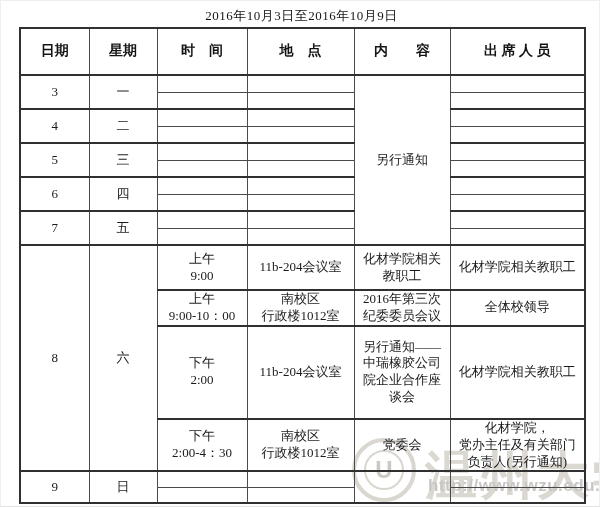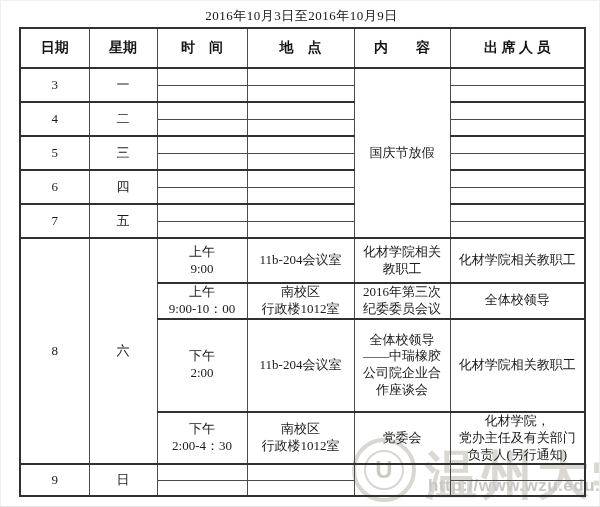--- a/index.html
+++ b/index.html
@@ -69,35 +69,35 @@
     <colgroup>
       <col style="width:69px">
         <col style="width:68px">
         <col style="width:90px">
       <col style="width:107px">
         <col style="width:96px">
         <col style="width:135px">
     </colgroup>
 
     <tbody>
-        <tr style="height:40px">
+        <tr style="height:47px">
       <th>日期</th>
       <th>星期</th>
       <th>时　间</th>
       <th>地　点</th>
       <th>内　　容</th>
       <th>出 席 人 员</th>
     </tr>
 
     <tr class="tb" style="height:17px">
       <td rowspan="2">3</td>
       <td rowspan="2">一</td>
       <td></td>
       <td></td>
-      <td rowspan="10">国庆节放假</td>
+      <td rowspan="10">另行通知</td>
       <td></td>
     </tr>
     <tr style="height:17px">
       <td></td>
       <td></td>
       <td></td>
     </tr>
 
     <tr class="tb" style="height:17px">
       <td rowspan="2">4</td>
@@ -167,21 +167,21 @@
       <td>南校区
 行政楼1012室</td>
       <td>2016年第三次纪委委员会议</td>
       <td>全体校领导</td>
     </tr>
 
     <tr class="tb" style="height:93px">
       <td>下午
 2:00</td>
       <td>11b-204会议室</td>
-      <td>全体校领导——中瑞橡胶公司院企业合作座谈会</td>
+      <td>另行通知——中瑞橡胶公司院企业合作座谈会</td>
       <td>化材学院相关教职工</td>
     </tr>
 
     <tr class="tb" style="height:45px">
       <td>下午
 2:00-4：30</td>
       <td>南校区
 行政楼1012室</td>
       <td>党委会</td>
       <td>化材学院，

